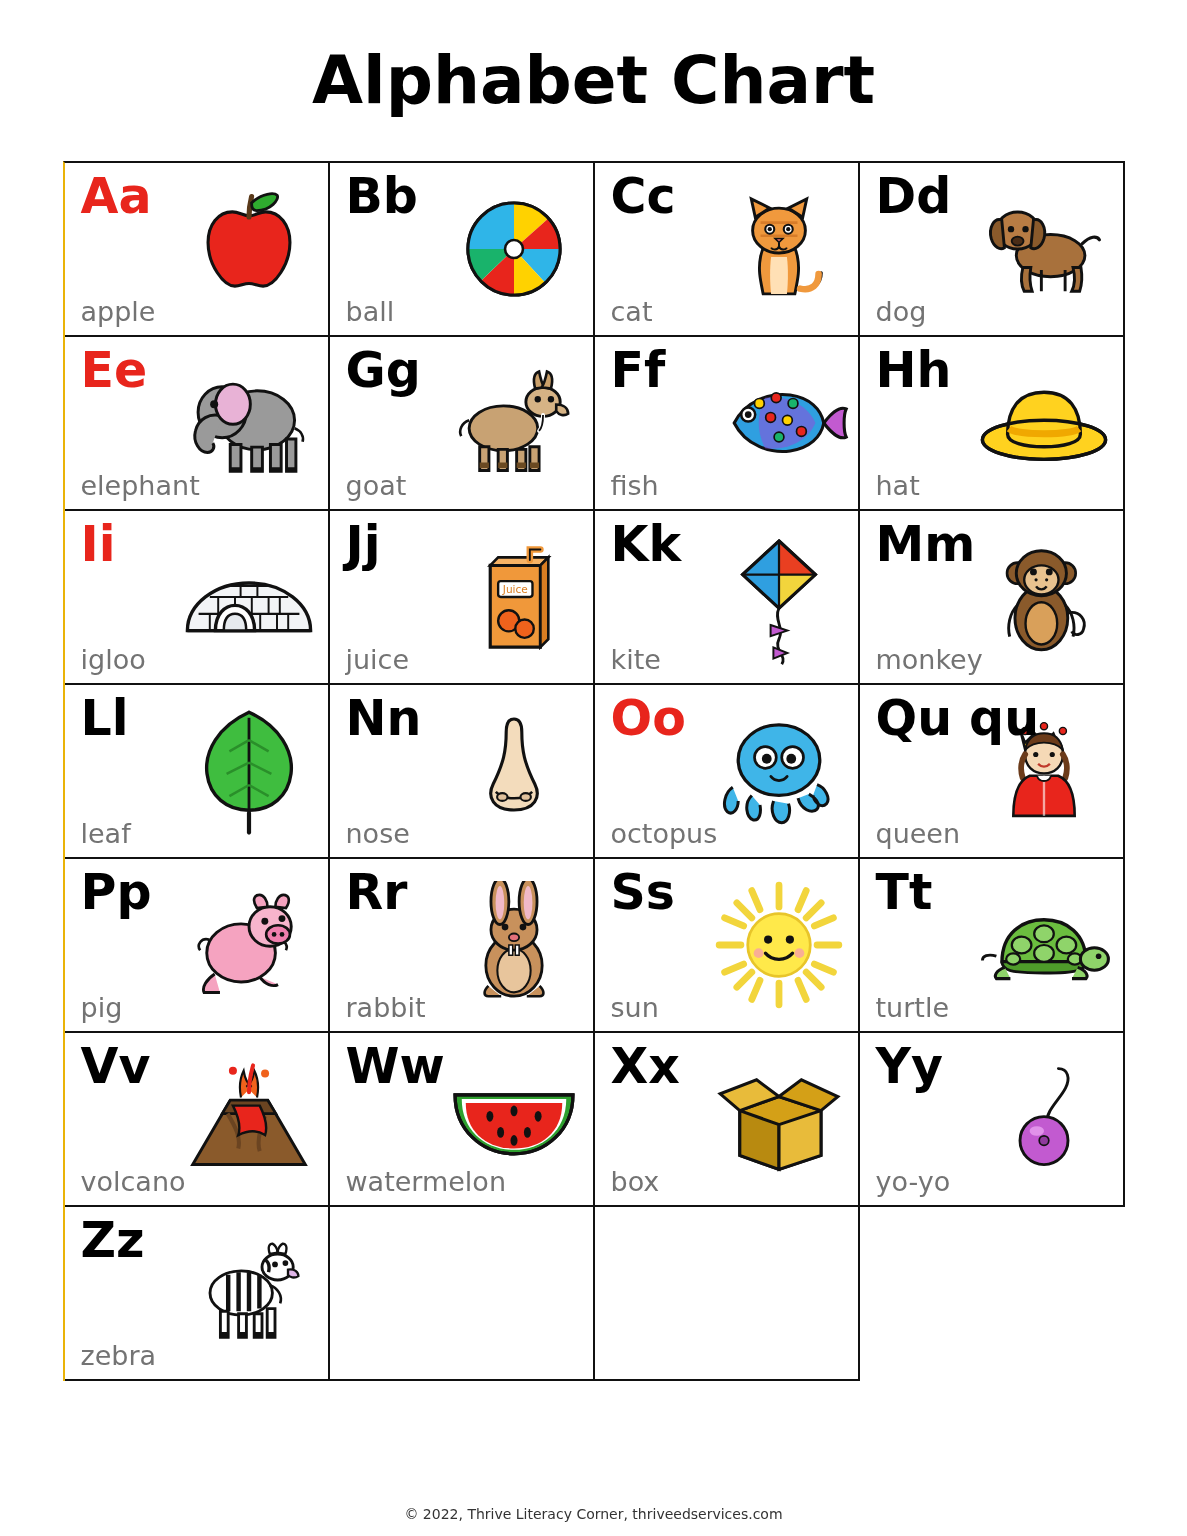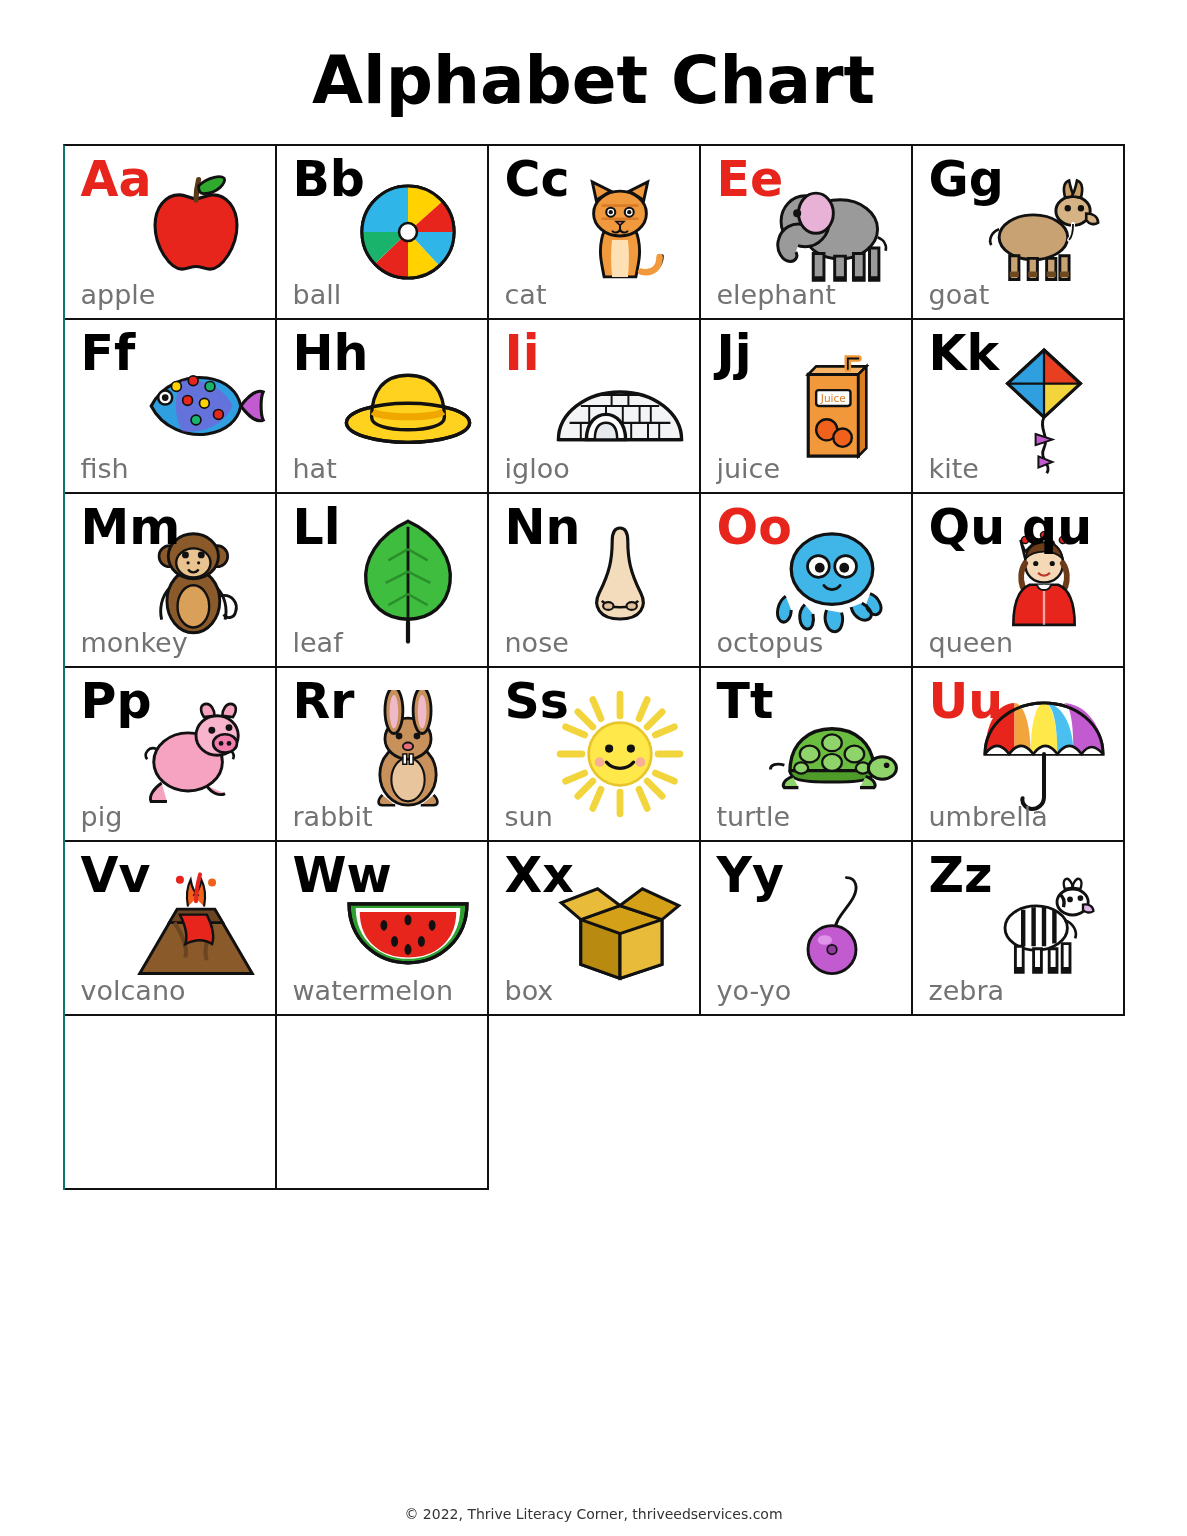--- a/index.html
+++ b/index.html
@@ -28,25 +28,25 @@
     font-weight: bold;
     font-size: 66px;
     letter-spacing: 0px;
     margin: 0;
     padding-top: 42px;
     padding-bottom: 25px;
     color: #000000;
   }
   .grid {
     width: 1060px;
-    margin: 0 auto;
-    border-left: 2px solid #0f766e;
+    margin: 17px auto;
+    border-left: 2px solid #eab308;
     border-top: 2px solid #111;
     display: grid;
-    grid-template-columns: repeat(5, 1fr);
+    grid-template-columns: repeat(4, 1fr);
     grid-auto-rows: 174px;
   }
   .cell {
     border-right: 2px solid #111;
     border-bottom: 2px solid #111;
     position: relative;
     box-sizing: border-box;
     overflow: hidden;
     background: #fff;
   }
@@ -148,20 +148,39 @@
             <circle cx="57" cy="35" r="1.6" fill="#111"></circle>
     <path d="M47 42h6l-3 3z" fill="#e2707a" stroke="#111" stroke-width="1.2"></path>
     <path d="M50 45v3m0 0c-1 3-5 3-6 1m6-1c1 3 5 3 6 1" stroke="#111" stroke-width="1.5" fill="none"></path>
   </svg>
         </div>
         <div class="letter">Cc</div>
         <div class="word">cat</div>
       </div>
       <div class="cell">
         <div class="art">
+          <svg viewBox="0 0 100 100" width="132" height="132">
+    <ellipse cx="55" cy="55" rx="26" ry="16" fill="#a8713c" stroke="#111" stroke-width="2.2"></ellipse>
+    <path d="M36 64v18M48 66v16M66 66v16M76 63v19" stroke="#111" stroke-width="2.2" fill="none"></path>
+    <path d="M34 64c-2 8-1 14 1 18h6c-2-6-2-12-1-18z" fill="#a8713c" stroke="#111" stroke-width="2.2"></path>
+    <path d="M72 64c2 8 1 14-1 18h6c2-6 2-12 1-18z" fill="#a8713c" stroke="#111" stroke-width="2.2"></path>
+    <path d="M79 46c6-6 11-6 13-3" stroke="#111" stroke-width="2.4" fill="none" stroke-linecap="round"></path>
+    <ellipse cx="30" cy="36" rx="16" ry="14" fill="#b87c44" stroke="#111" stroke-width="2.2"></ellipse>
+    <path d="M18 28c-6-2-10 6-8 14 2 7 7 9 10 7z" fill="#8a5a2b" stroke="#111" stroke-width="2.2"></path>
+    <path d="M42 28c6-2 10 6 8 14-2 7-7 9-10 7z" fill="#8a5a2b" stroke="#111" stroke-width="2.2"></path>
+    <circle cx="25" cy="35" r="2.4" fill="#111"></circle>
+    <circle cx="36" cy="35" r="2.4" fill="#111"></circle>
+    <ellipse cx="30" cy="44" rx="4.5" ry="3.4" fill="#4a2c16" stroke="#111" stroke-width="1.4"></ellipse>
+  </svg>
+        </div>
+        <div class="letter">Dd</div>
+        <div class="word">dog</div>
+      </div>
+      <div class="cell">
+        <div class="art">
           <svg viewBox="0 0 100 100" width="134" height="134">
     <ellipse cx="56" cy="48" rx="28" ry="22" fill="#9a9a9a" stroke="#111" stroke-width="2.2"></ellipse>
     <path d="M36 66v20h8V66zM52 68v18h8V68zM66 66v20h8V66zM78 62v24h7V62z" fill="#9a9a9a" stroke="#111" stroke-width="2.2"></path>
     <path d="M36 84h8M52 84h8M66 84h8M78 84h7" stroke="#111" stroke-width="2" fill="none"></path>
     <ellipse cx="30" cy="42" rx="18" ry="19" fill="#9a9a9a" stroke="#111" stroke-width="2.2"></ellipse>
     <path d="M30 45c-8-2-16 2-18 10-2 9 3 16 8 16" fill="none" stroke="#111" stroke-width="2.2"></path>
     <path d="M30 45c-9-3-18 2-20 11-2 8 3 16 9 16 4 0 6-4 4-7" fill="#9a9a9a" stroke="#111" stroke-width="2.2"></path>
     <ellipse cx="38" cy="36" rx="13" ry="15" fill="#e8b2d6" stroke="#111" stroke-width="2.2"></ellipse>
     <circle cx="24" cy="36" r="3" fill="#111"></circle>
     <path d="M84 54c5 2 7 6 6 10" stroke="#111" stroke-width="2" fill="none"></path>
@@ -430,40 +449,20 @@
     <path d="M22 66c-6 2-8 6-6 8h10M74 66c6 2 8 6 6 8H70" fill="#8fd46a" stroke="#111" stroke-width="2.2"></path>
     <path d="M16 58c-6-2-10 0-10 3" stroke="#111" stroke-width="2" fill="none"></path>
   </svg>
         </div>
         <div class="letter">Tt</div>
         <div class="word">turtle</div>
       </div>
       <div class="cell">
         <div class="art">
           <svg viewBox="0 0 100 100" width="134" height="134">
-    <path d="M6 50c0-22 20-38 44-38s44 16 44 38z" fill="#fff" stroke="#111" stroke-width="2.2"></path>
-    <path d="M6 50c0-22 9-38 22-38v38z" fill="#e8251c"></path>
-    <path d="M28 50V12c7 0 12 16 12 38z" fill="#f2a53c"></path>
-    <path d="M40 50c0-22 4-38 10-38s10 16 10 38z" fill="#ffe94a"></path>
-    <path d="M60 50c0-22-5-38-12-38 13 0 22 16 22 38z" fill="#49c0f0" opacity="0"></path>
-    <path d="M60 50c0-22-3-38-10-38 13 0 22 16 22 38z" fill="#49c0f0"></path>
-    <path d="M72 50c0-22-9-38-22-38 13 0 22 16 22 38z" fill="#49c0f0"></path>
-    <path d="M72 50c0-22 9-38 22 0z" fill="#9b5ad0" opacity="0"></path>
-    <path d="M72 50c0-22-2-38-8-38 16 0 30 16 30 38z" fill="#c25ad0"></path>
-    <path d="M6 50c0-22 20-38 44-38s44 16 44 38z" fill="none" stroke="#111" stroke-width="2.2"></path>
-    <path d="M6 50c6-8 12-8 18 0 6-8 12-8 18 0 6-8 12-8 18 0 6-8 12-8 18 0 5-7 10-7 16 0" fill="#fff" stroke="#111" stroke-width="2"></path>
-    <path d="M50 50v32c0 6-5 9-9 9s-8-4-7-8" stroke="#111" stroke-width="3" fill="none" stroke-linecap="round"></path>
-  </svg>
-        </div>
-        <div class="letter vowel">Uu</div>
-        <div class="word">umbrella</div>
-      </div>
-      <div class="cell">
-        <div class="art">
-          <svg viewBox="0 0 100 100" width="134" height="134">
     <path d="M8 84h84L64 36H36z" fill="#8a5a2b" stroke="#111" stroke-width="2.2"></path>
     <path d="M36 36h28l6 10H30z" fill="#6b4421" stroke="#111" stroke-width="2"></path>
     <path d="M34 46c6 10 10 18 8 26M62 48c-4 10-6 20-4 26" stroke="#6b4421" stroke-width="3" fill="none"></path>
     <path d="M38 40c4 8 6 16 4 22 8-4 14-4 20 0 2-6 0-14-4-22z" fill="#e8251c" stroke="#111" stroke-width="1.8"></path>
     <path d="M44 34c-2-10 0-16 2-20 1 6 3 10 6 12M56 34c2-10 0-16-2-20-1 6-3 10-6 12" fill="#f0621c" stroke="#111" stroke-width="1.6"></path>
     <path d="M50 30c0-10 2-16 3-20" stroke="#e8251c" stroke-width="3" fill="none" stroke-linecap="round"></path>
     <circle cx="38" cy="14" r="3" fill="#e8251c"></circle>
     <circle cx="62" cy="16" r="3" fill="#f0621c"></circle>
     <path d="M8 84h84" stroke="#111" stroke-width="2.2"></path>
   </svg>

